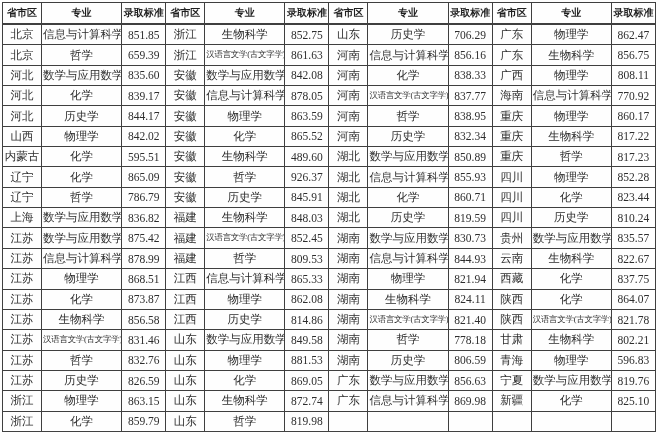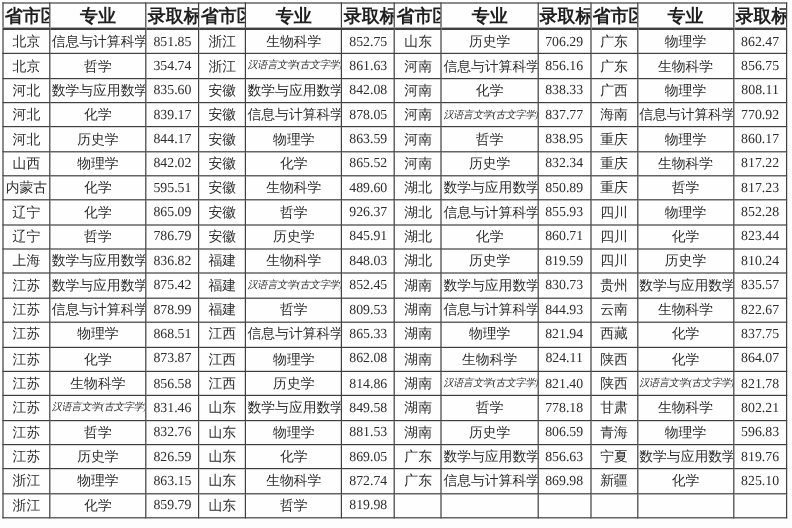--- a/index.html
+++ b/index.html
@@ -32,34 +32,33 @@
   table.tbl th, table.tbl td {
     border: 1px solid #3f3f3f;
     padding: 0 1px;
     text-align: center;
     vertical-align: middle;
     overflow: hidden;
     white-space: nowrap;
   }
   table.tbl th {
     font-weight: bold;
-    font-size: 15px;
+    font-size: 10px;
     color: #1f1f1f;
     border-bottom: 2px solid #3f3f3f;
     height: 20px;
   }
   table.tbl td {
     font-size: 11.5px;
     color: #2d2d2d;
     height: 17.7px;
   }
   table.tbl td.long-text {
     font-size: 8.5px;
     letter-spacing: -0.3px;
-    font-style: italic;
   }
   col.col-province { width: 39px; }
   col.col-major    { width: 80px; }
   col.col-score    { width: 44px; }
 </style>
 </head>
 <body>
 
 <div class="page">
   <table class="tbl">
@@ -104,21 +103,21 @@
           <td>山东</td>
           <td>历史学</td>
           <td>706.29</td>
           <td>广东</td>
           <td>物理学</td>
           <td>862.47</td>
         </tr>
         <tr>
           <td>北京</td>
           <td>哲学</td>
-          <td>354.74</td>
+          <td>659.39</td>
           <td>浙江</td>
           <td class="long-text">汉语言文学(古文字学)</td>
           <td>861.63</td>
           <td>河南</td>
           <td>信息与计算科学</td>
           <td>856.16</td>
           <td>广东</td>
           <td>生物科学</td>
           <td>856.75</td>
         </tr>

